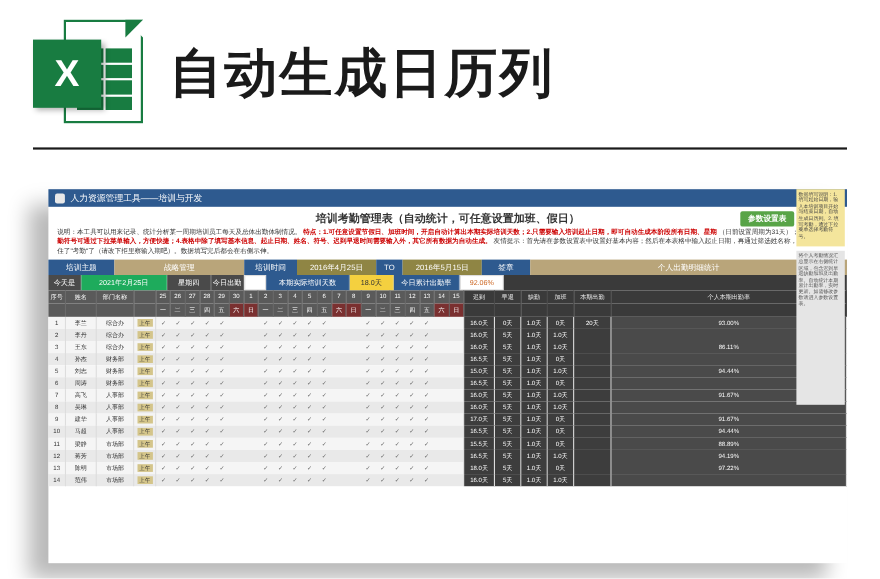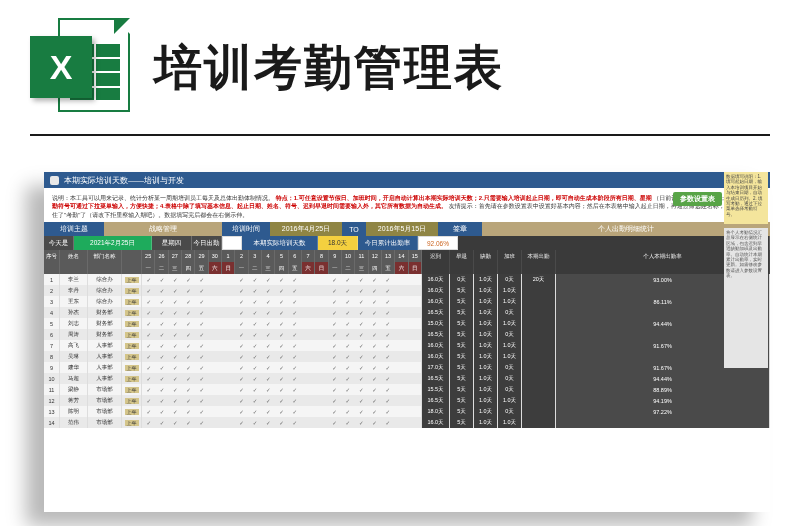--- a/index.html
+++ b/index.html
@@ -75,34 +75,35 @@
           <span></span>
           <span></span>
           <span></span>
           <span></span>
           <span></span>
         </div>
       </div>
     <div class="badge">X</div>
   </div>
   <div class="title-block">
-    <div class="main-title">培训考勤管理表</div>
+    <div class="main-title">自动生成日历列</div>
   </div>
 </div>
 <div class="divider"></div>
 
 <div class="canvas">
   <div class="sheet">
 
     <div class="ribbon">
       <span class="wrench"></span>
-      <span>本期实际培训天数——培训与开发</span>
+      <span>人力资源管理工具——培训与开发</span>
     </div>
 
     <div class="doc-title">
+      <span>培训考勤管理表（自动统计，可任意设置加班、假日）</span>
       <span class="param-btn">参数设置表</span>
     </div>
 
     <div class="desc">
       <span>说明：本工具可以用来记录、统计分析某一周期培训员工每天及总体出勤体制情况。</span>
       <span class="red">特点：1.可任意设置节假日、加班时间，开启自动计算出本期实际培训天数；2.只需要输入培训起止日期，即可自动生成本阶段所有日期、星期</span>
       <span>（日前设置周期为31天）；</span>
       <span class="red">3.姓名、考勤符号可通过下拉菜单输入，方便快捷；4.表格中除了填写基本信息、起止日期、姓名、符号、迟到早退时间需要输入外，其它所有数据为自动生成。</span>
       <span>友情提示：首先请在参数设置表中设置好基本内容；然后在本表格中输入起止日期，再通过筛选姓名称，最后因温情记住了"考勤"了（请改下拒里察输入期吧）。数据填写完后都会在右侧示伸。</span>
     </div>

